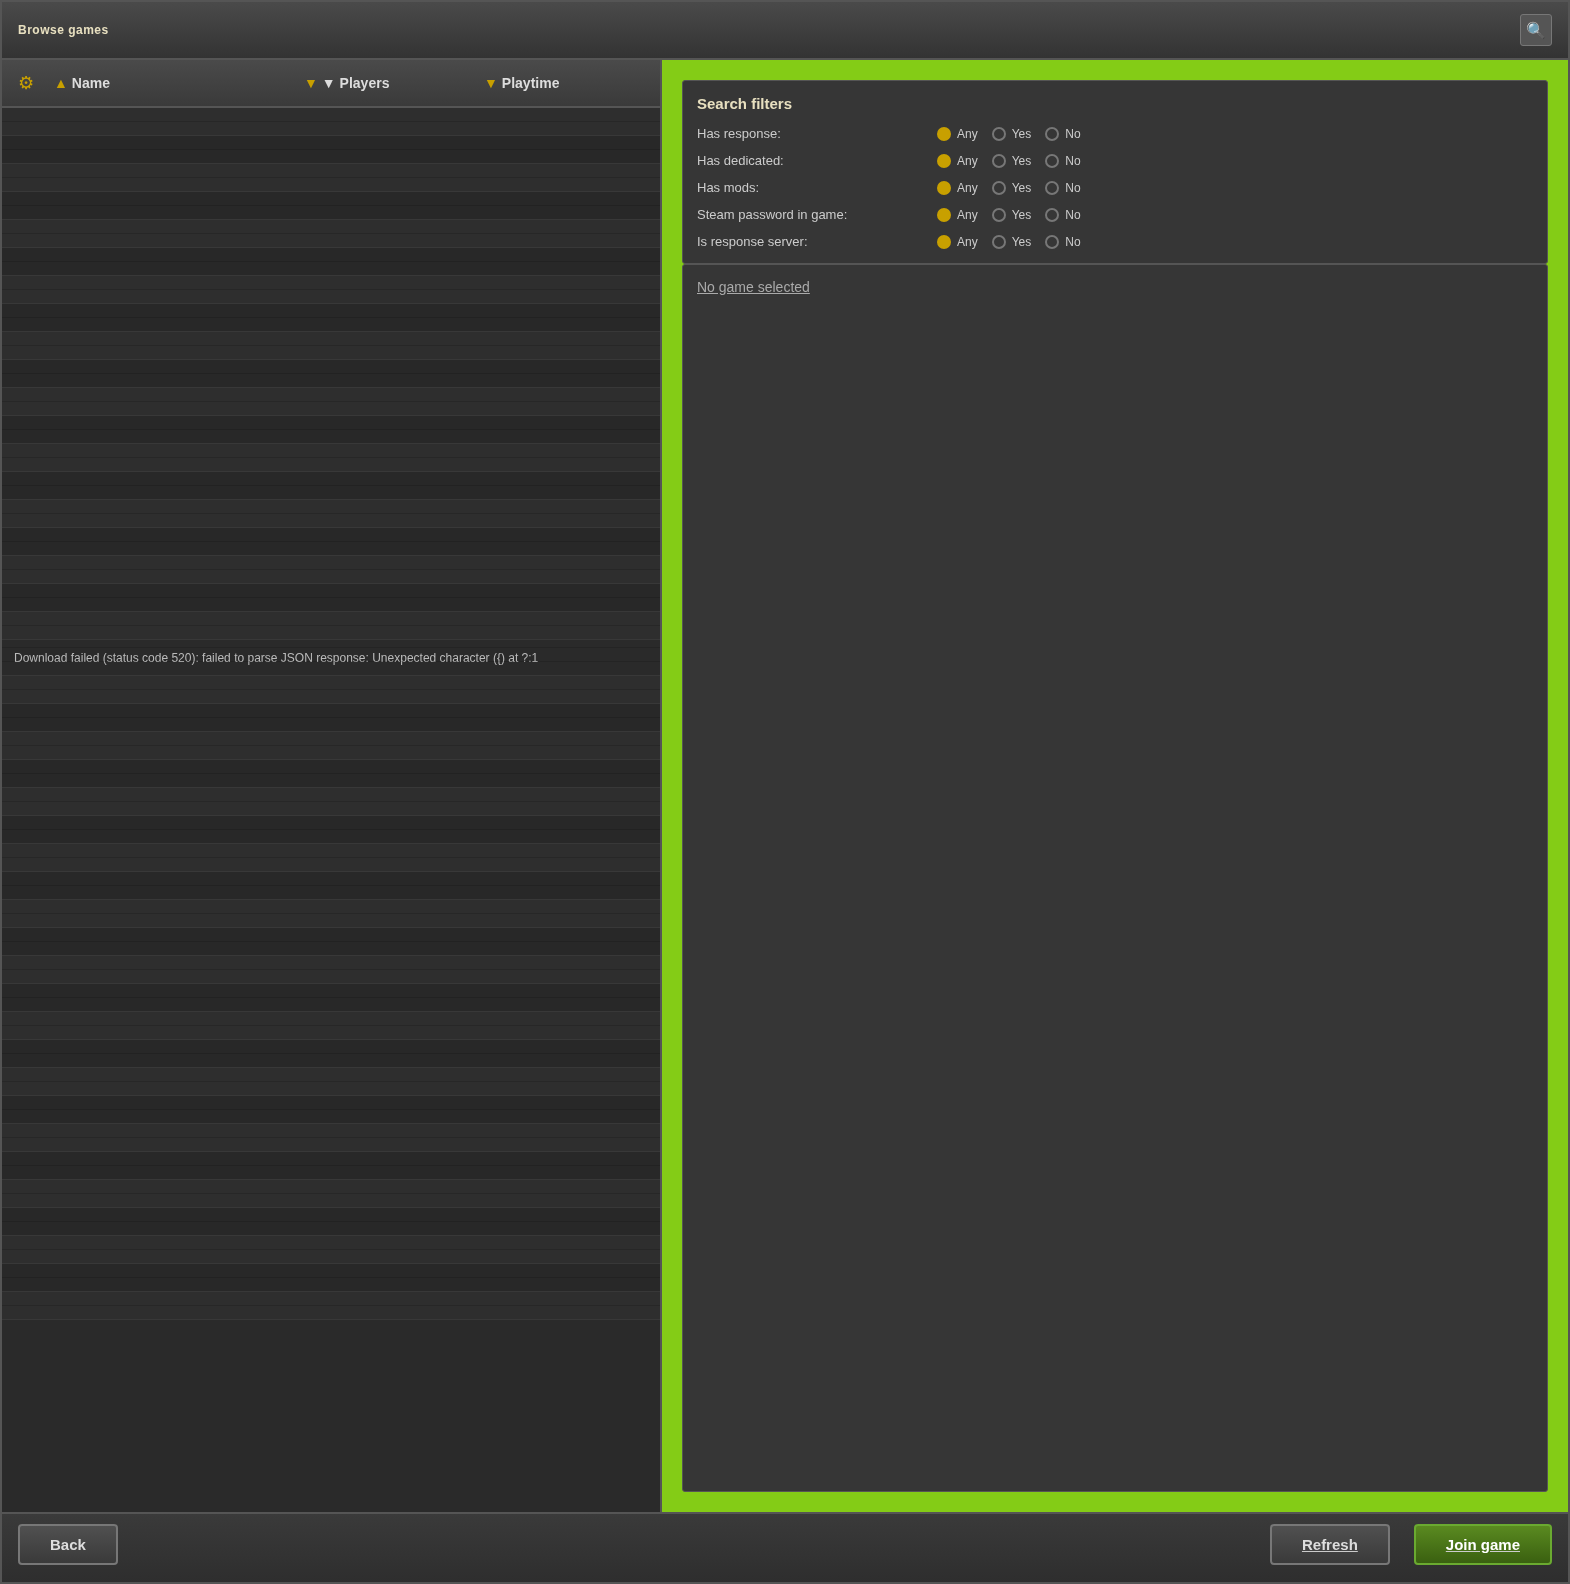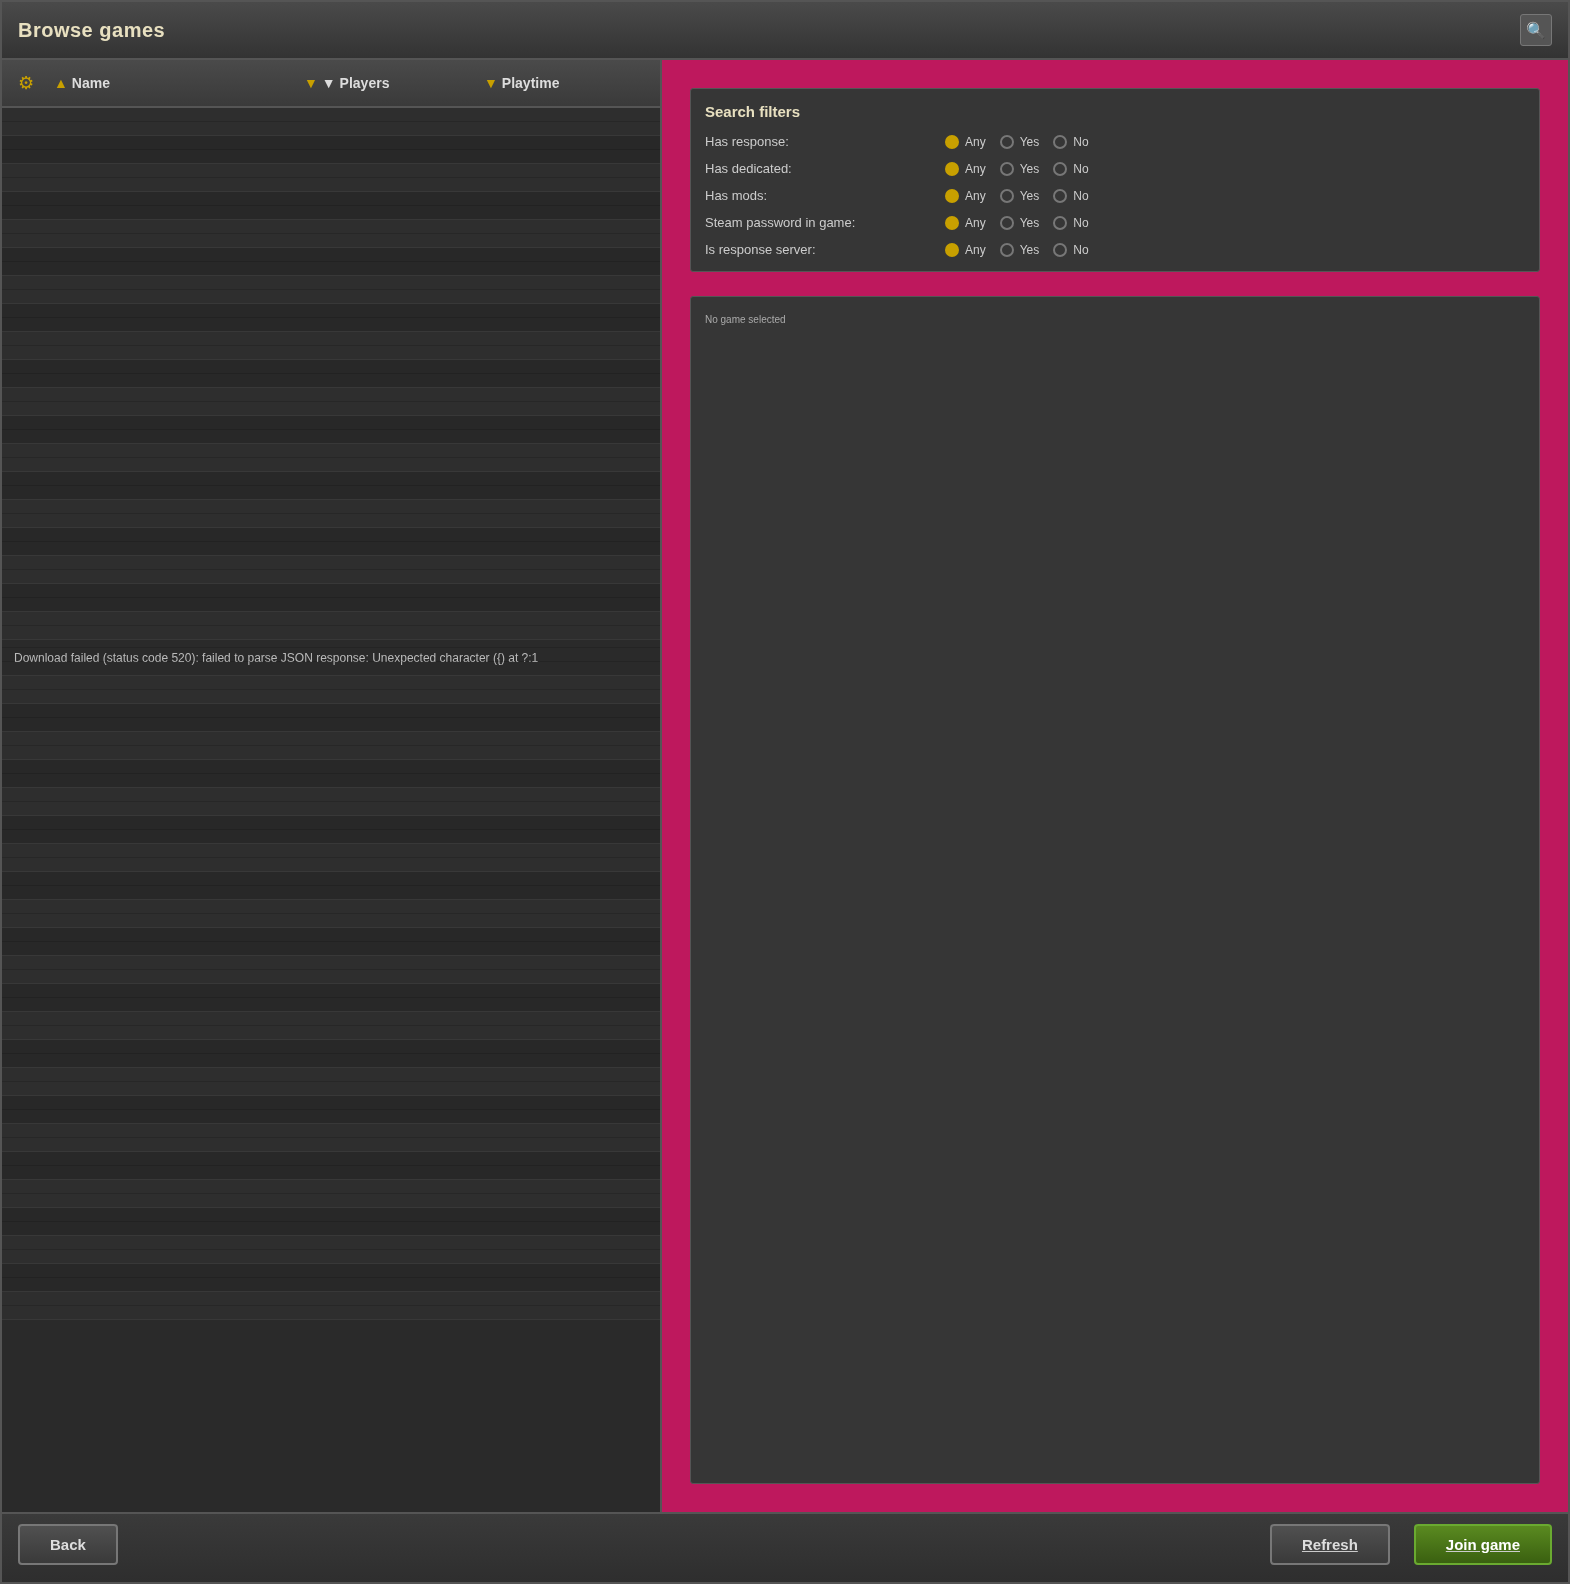--- a/index.html
+++ b/index.html
@@ -28,21 +28,21 @@
       padding: 12px 16px;
       display: flex;
       align-items: center;
       justify-content: space-between;
       border-bottom: 2px solid #555;
       min-height: 56px;
     }
 
     .title-bar-text {
       color: #e8e0c0;
-      font-size: 20px;
+      font-size: 12px;
       font-weight: bold;
       letter-spacing: 0.5px;
     }
 
     .title-bar-search {
       width: 32px;
       height: 32px;
       background: #555;
       border: 1px solid #777;
       border-radius: 3px;
@@ -174,23 +174,23 @@
         rgba(0,0,0,0.15) 13px,
         rgba(0,0,0,0.15) 14px
       );
       pointer-events: none;
     }
 
     .right-panel {
       flex: 1;
       display: flex;
       flex-direction: column;
-      padding: 28px;
-      gap: 24px;
-      background: #be185d;
+      padding: 20px;
+      gap: 0;
+      background: #84cc16;
     }
 
     .search-filters {
       background: #363636;
       border: 1px solid #555;
       border-radius: 3px;
       padding: 14px;
     }
 
     .filters-title {
@@ -252,21 +252,22 @@
     .game-details {
       background: #363636;
       border: 1px solid #555;
       border-radius: 3px;
       flex: 1;
       padding: 14px;
     }
 
     .no-game-text {
       color: #aaa;
-      font-size: 10px;
+      font-size: 14px;
+      text-decoration: underline;
     }
 
     .bottom-bar {
       background: linear-gradient(to bottom, #3a3a3a, #2e2e2e);
       border-top: 2px solid #555;
       padding: 10px 16px;
       display: flex;
       align-items: flex-start;
       justify-content: space-between;
       min-height: 70px;

